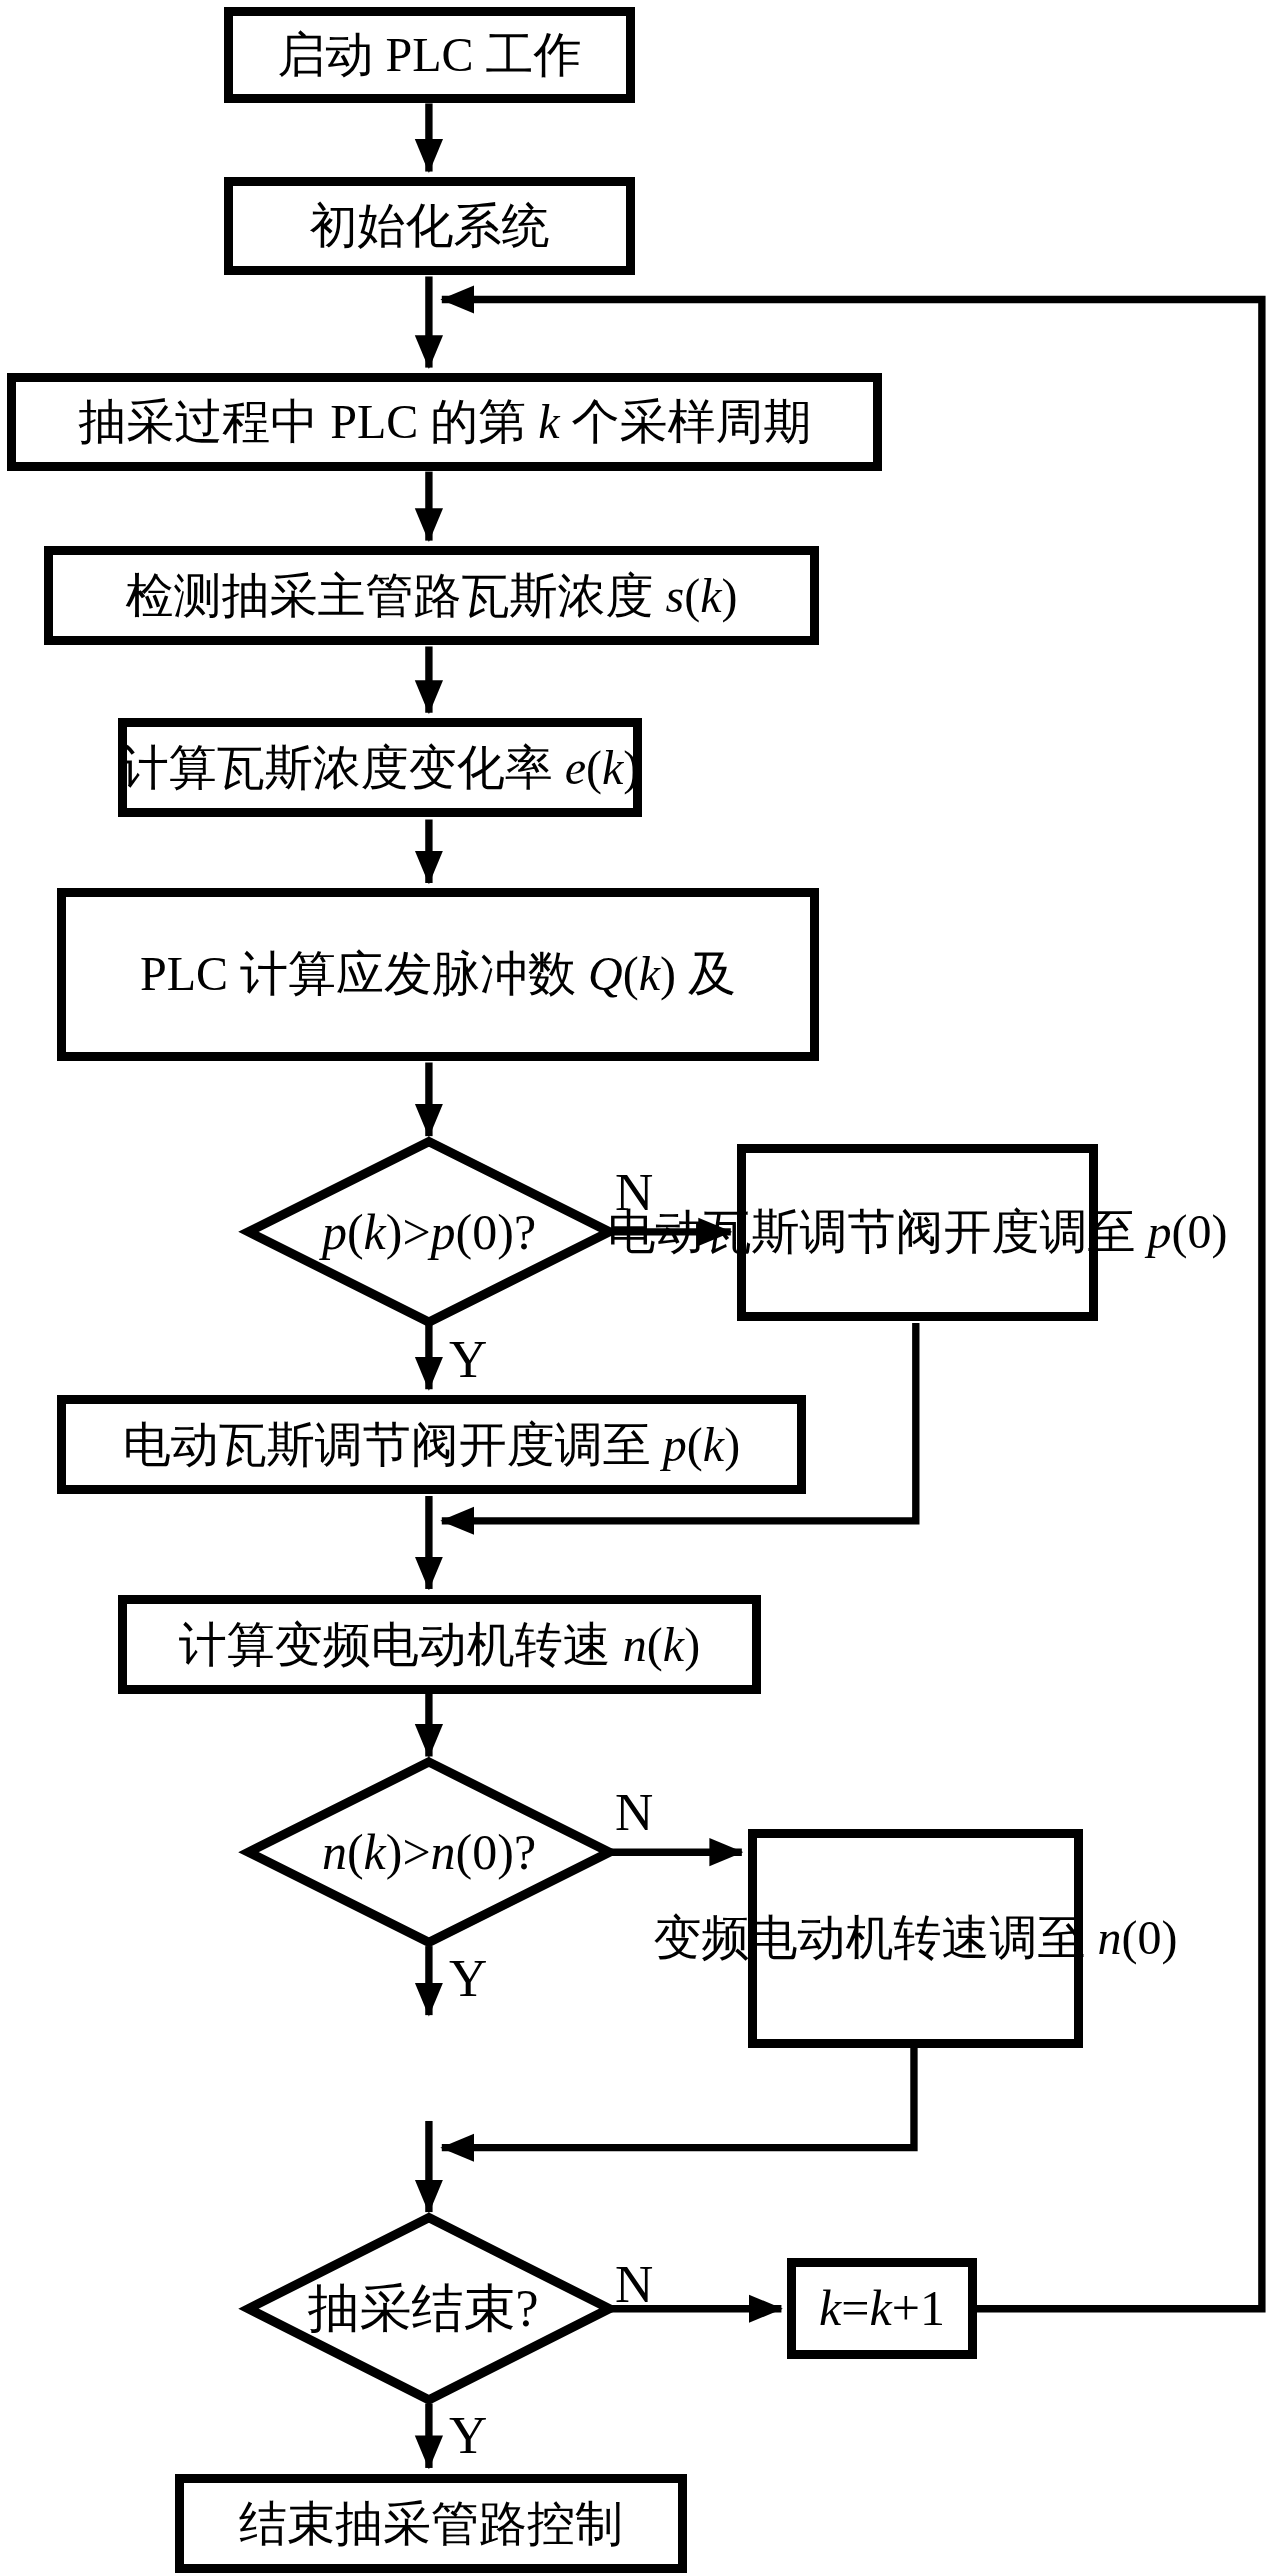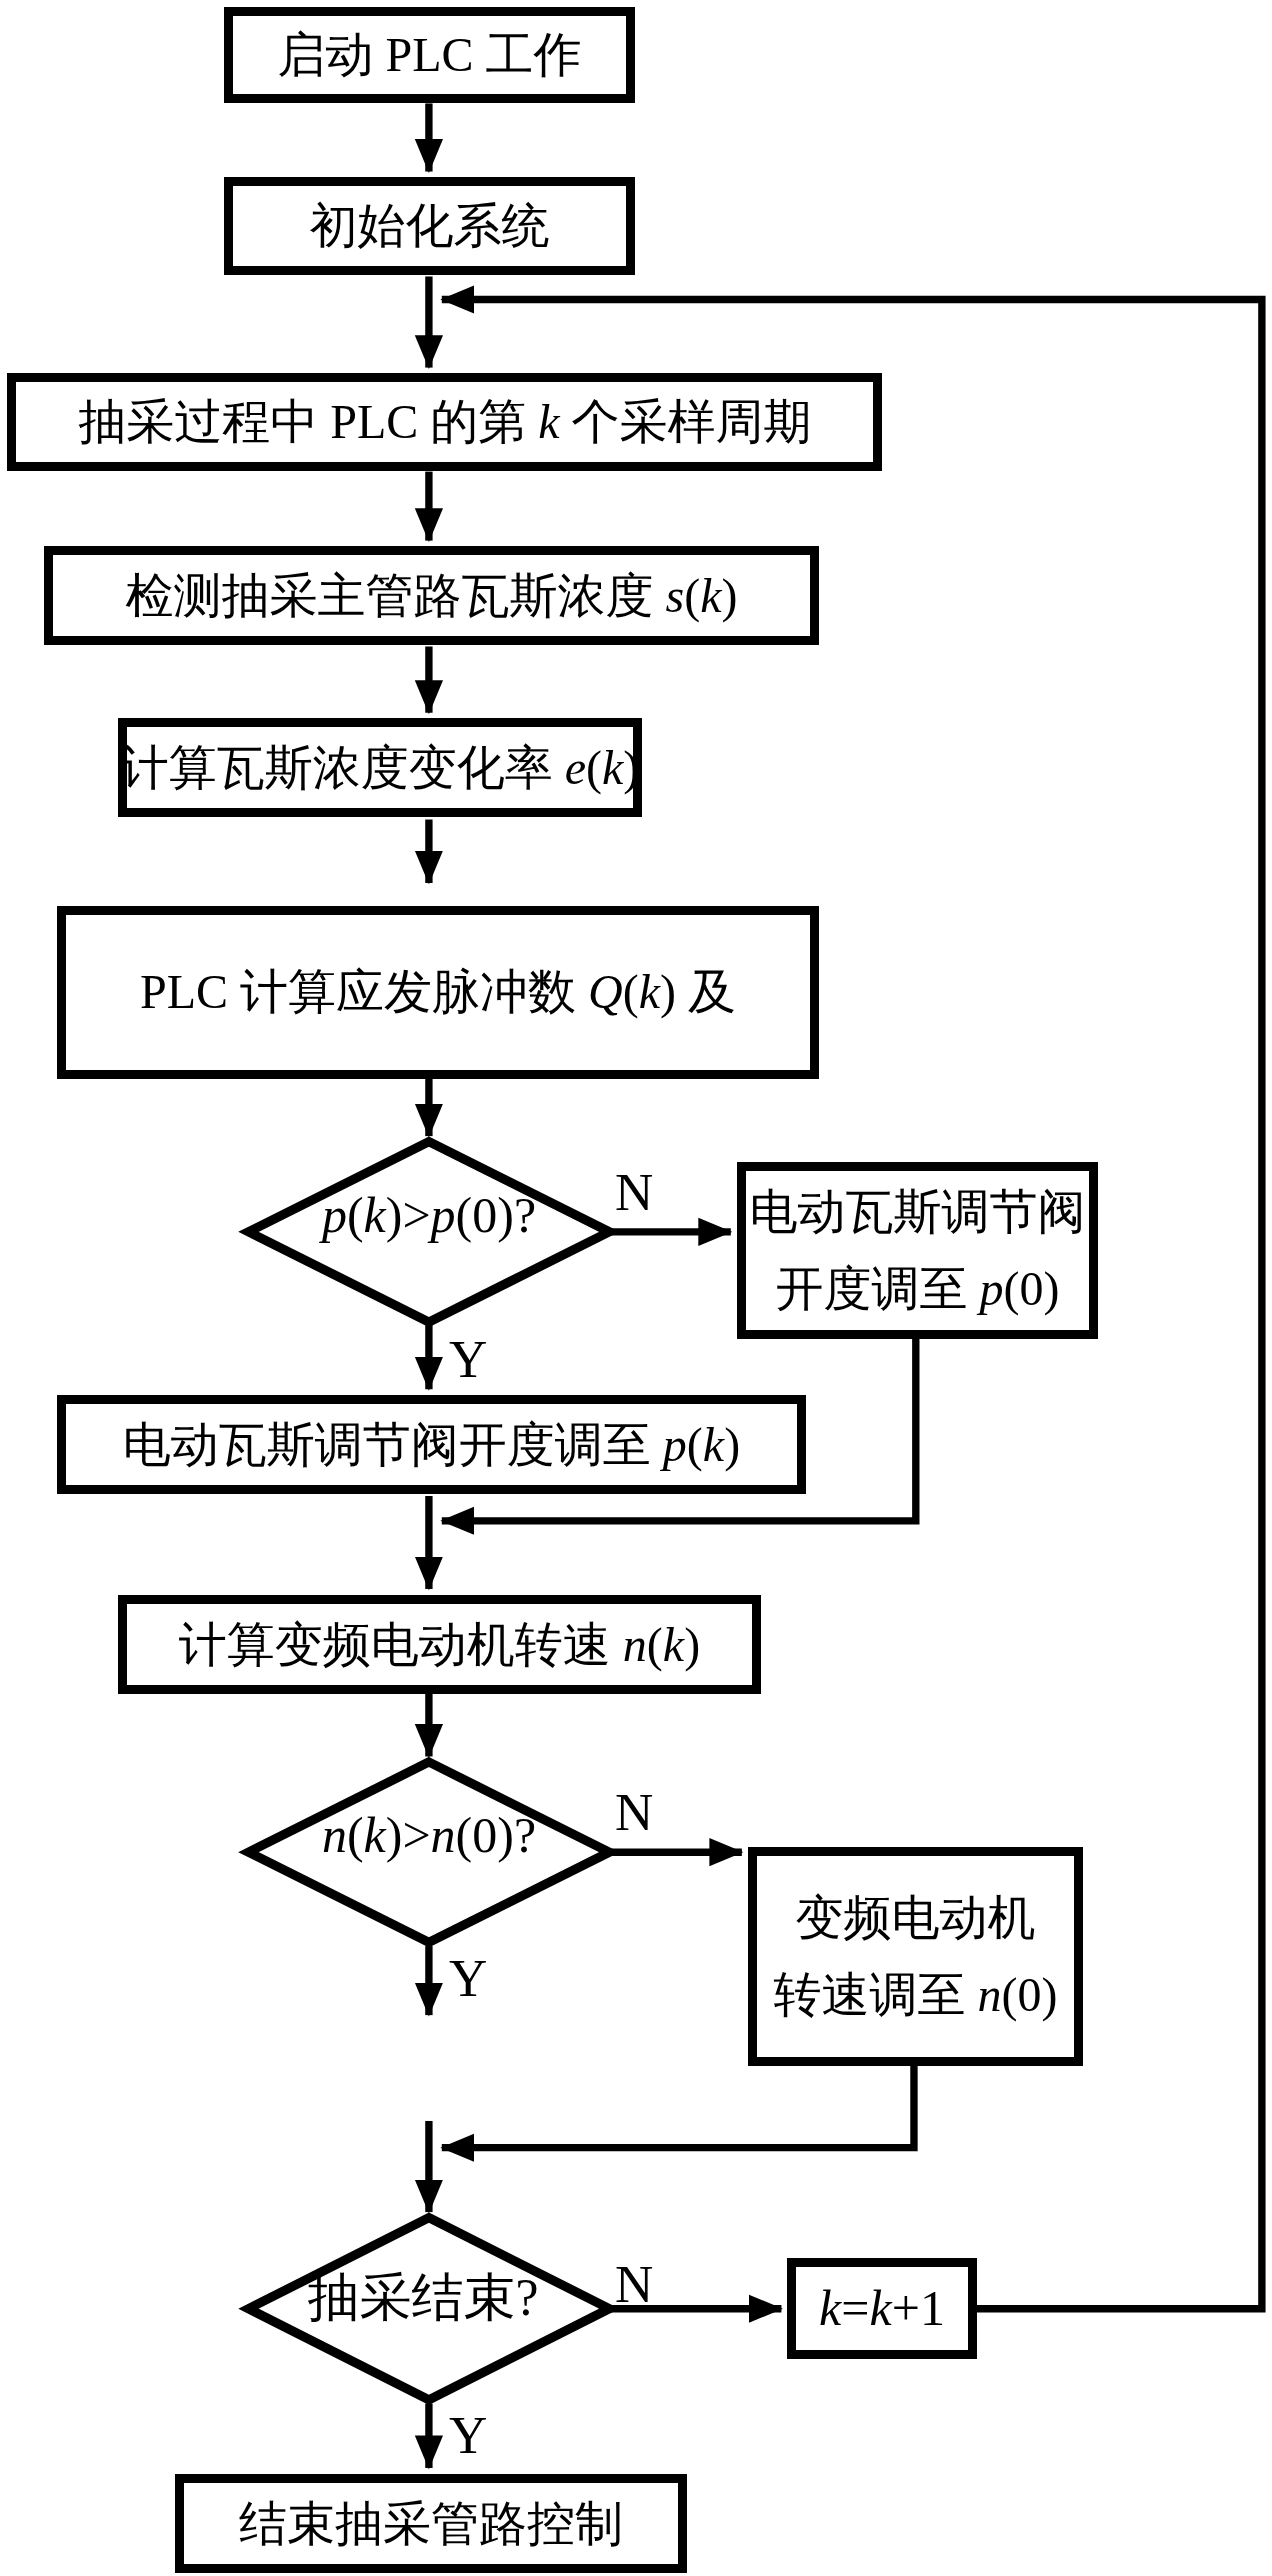--- a/index.html
+++ b/index.html
@@ -3,22 +3,22 @@
 <meta charset="utf-8">
 <style>
   html,body{margin:0;padding:0;background:#fff;}
   body{width:1272px;height:2576px;position:relative;
        font-family:"Liberation Serif","DejaVu Serif",serif;color:#000;}
   .stage{position:absolute;left:0;top:0;width:1272px;height:2576px;}
   svg.wires{position:absolute;left:0;top:0;}
   .box{position:absolute;border:9.2px solid #000;background:#fff;box-sizing:border-box;
        display:flex;align-items:center;justify-content:center;text-align:center;
        font-size:48px;line-height:1.25;white-space:nowrap;}
-  .box.two{flex-direction:column;line-height:1.6;margin-top:18px;}
-  .dtext{position:absolute;display:flex;align-items:flex-start;justify-content:center;
+  .box.two{flex-direction:row;line-height:1.6;}
+  .dtext{position:absolute;display:flex;align-items:center;justify-content:center;
        text-align:center;font-size:50px;white-space:nowrap;}
   .lbl{position:absolute;font-size:53px;}
   .v{font-style:italic;}
 </style>
 </head>
 <body>
 
 <div class="stage">
 
   <svg class="wires" width="1272" height="2576" viewBox="0 0 1382 2798">

